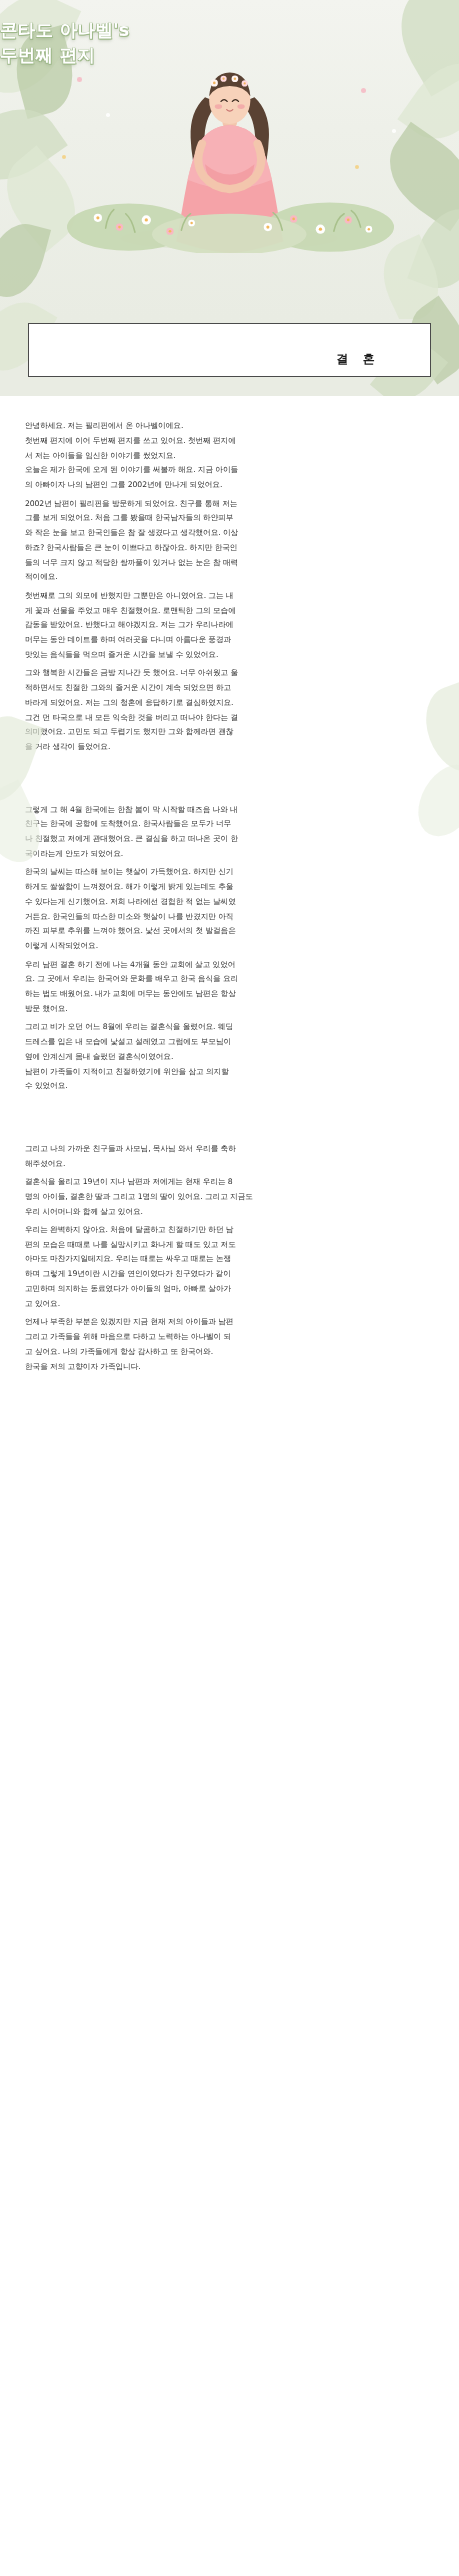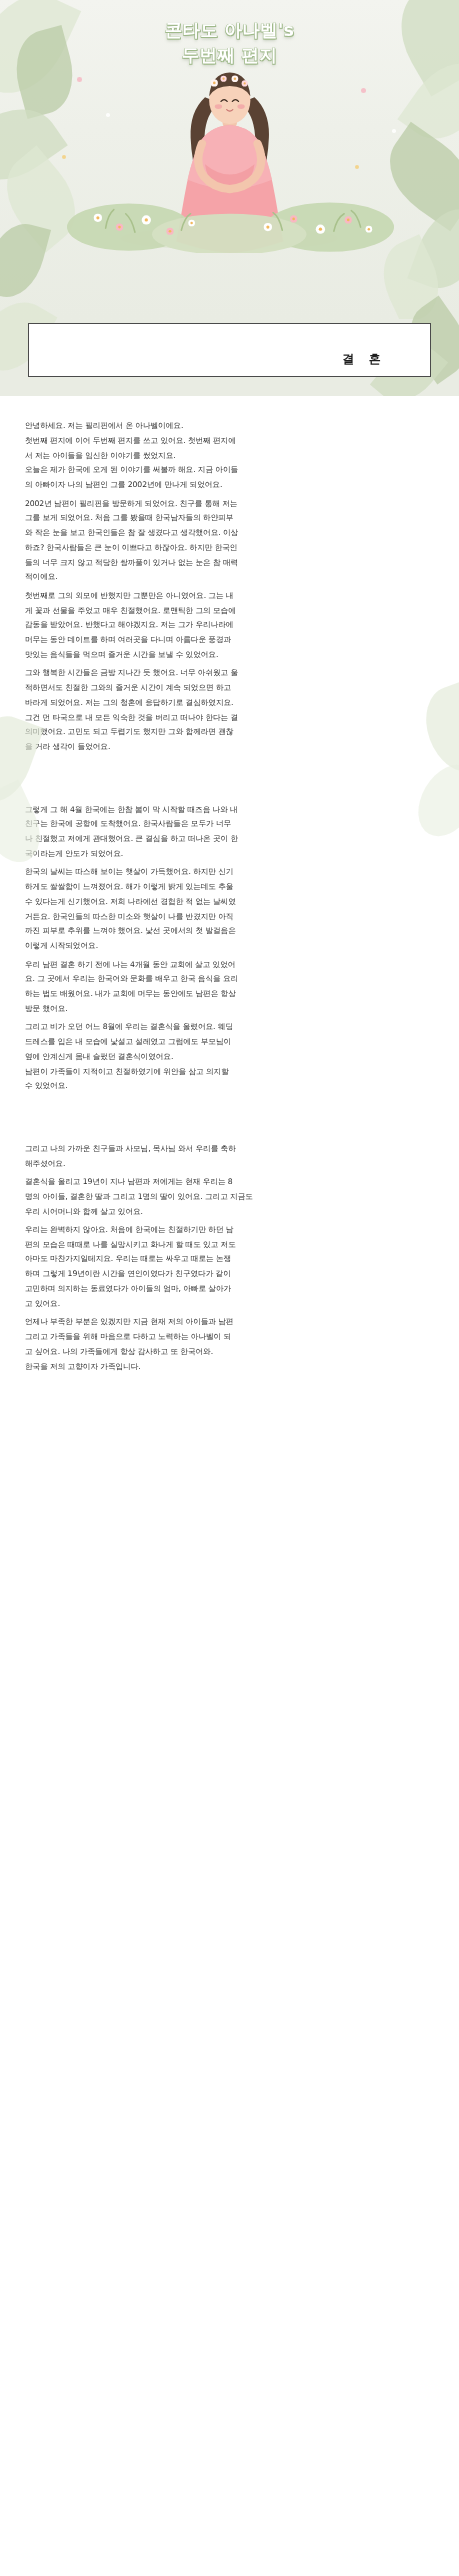--- a/index.html
+++ b/index.html
@@ -39,21 +39,21 @@
     opacity: .75;
   }
   .leaf.dark { background: #b9cba6; }
   .leaf.light { background: #dde7d2; }
 
   .hero-title {
     position: absolute;
     top: 17.5px;
     left: 0;
     width: 459px;
-    text-align: center;
+    text-align: left;
     z-index: 5;
   }
   .hero-title .line {
     display: block;
     font-family: "DejaVu Sans", "Liberation Sans", sans-serif;
     font-weight: bold;
     font-size: 17.5px;
     line-height: 1.45;
     color: #ffffff;
     letter-spacing: 0.3px;
@@ -94,21 +94,21 @@
     left: 28px;
     top: 4.1px;
     width: 403px;
     height: 54px;
     background: #ffffff;
     border: 0.5px solid #4a4a4a;
     box-sizing: border-box;
   }
   .panel-word {
     position: absolute;
-    right: 44px;
+    right: 50px;
     bottom: 8.2px;
     font-size: 12px;
     font-weight: bold;
     letter-spacing: 5.2px;
     color: #1d1d1d;
   }
 
   
   .content {
     position: relative;
@@ -325,21 +325,21 @@
 남편이 가족들이 지적이고 친절하였기에 위안을 삼고 의지할
 수 있었어요.</p>
 
     <div class="gap-lg"></div>
 
     <p class="para">그리고 나의 가까운 친구들과 사모님, 목사님 와서 우리를 축하
 해주셨어요.</p>
     <p class="para">  결혼식을 올리고 19년이 지나 남편과 저에게는 현재 우리는 8
 명의 아이들, 결혼한 딸과 그리고 1명의 딸이 있어요. 그리고 지금도
 우리 시어머니와 함께 살고 있어요.</p>
-    <p class="para">우리는 완벽하지 않아요. 처음에 한국에는 친절하기만 하던 남
+    <p class="para">우리는 완벽하지 않아요. 처음에 달콤하고 친절하기만 하던 남
 편의 모습은 때때로 나를 실망시키고 화나게 할 때도 있고 저도
 아마도 마찬가지일테지요. 우리는 때로는 싸우고 때로는 논쟁
 하며 그렇게 19년이란 시간을 연인이였다가 친구였다가 같이
 고민하며 의지하는 동료였다가 아이들의 엄마, 아빠로 살아가
 고 있어요.</p>
     <p class="para">언제나 부족한 부분은 있겠지만 지금 현재 저의 아이들과 남편
 그리고 가족들을 위해 마음으로 다하고 노력하는 아나벨이 되
 고 싶어요. 나의 가족들에게 항상 감사하고 또 한국어와.
 한국을 저의 고향이자 가족입니다.</p>
   </div>

